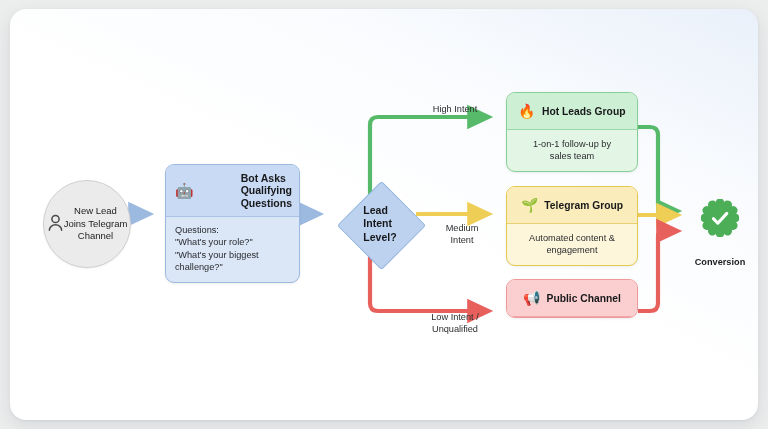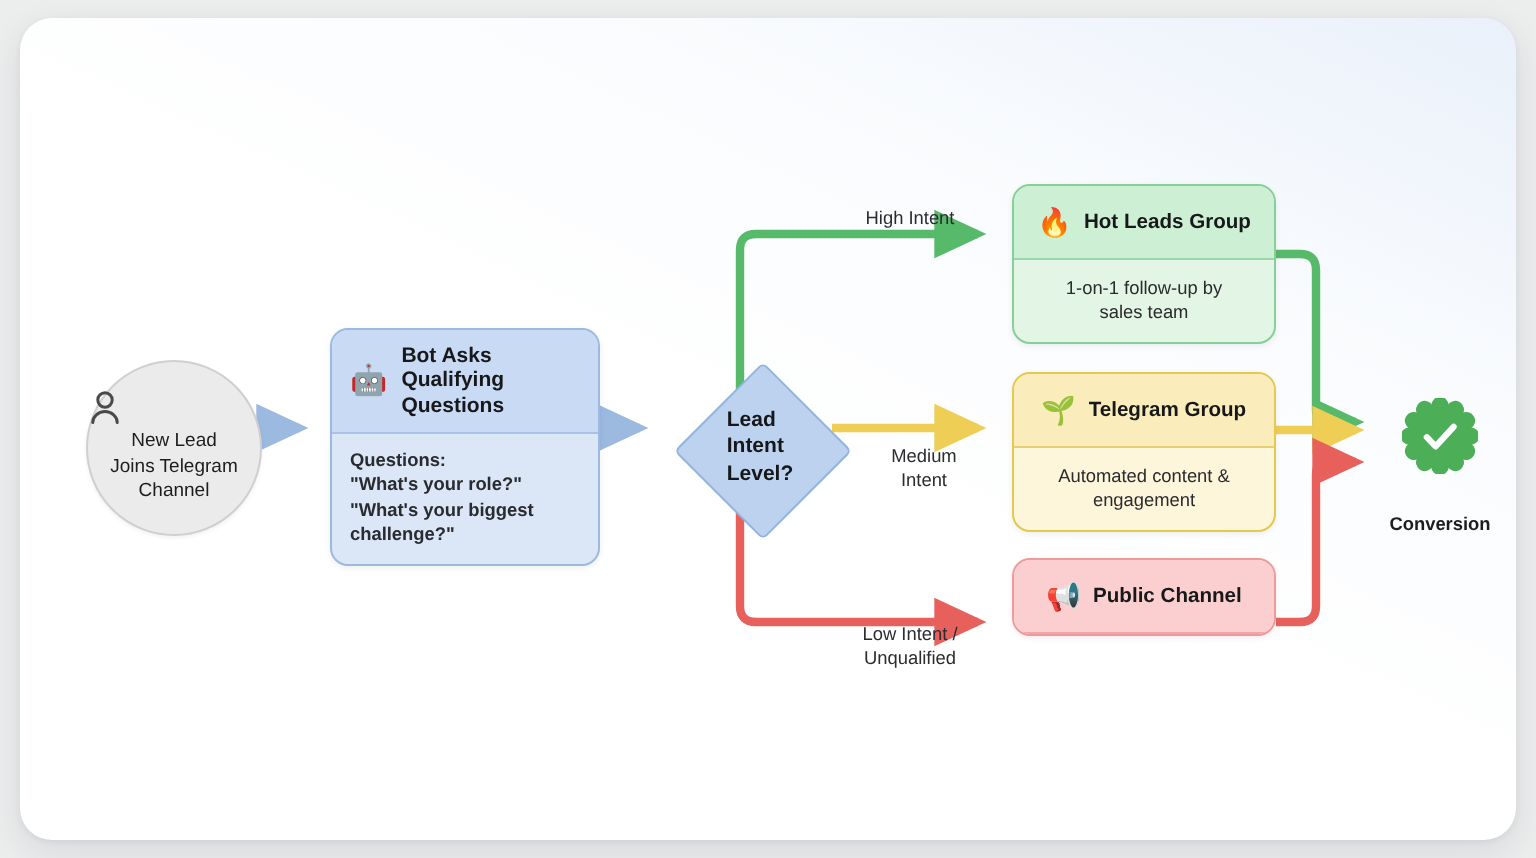--- a/index.html
+++ b/index.html
@@ -42,21 +42,22 @@
   
   .node { position: absolute; box-sizing: border-box; }
 
   #start-node {
     left: 33px; top: 171px;
     width: 88px; height: 88px;
     border-radius: 50%;
     background: #ebebeb;
     border: 1px solid #cfcfcf;
     display: flex;
-    flex-direction: column;
+    flex-direction: row;
+    align-items: center;
     justify-content: center;
     box-shadow: 0 1px 2px rgba(0,0,0,0.06);
   }
   #start-node .person-icon { margin-bottom: 2px; line-height: 0; }
   #start-node .start-label {
     font-size: 9.5px;
     color: #1d1d1f;
     text-align: center;
     line-height: 12.4px;
     white-space: pre-line;
@@ -81,28 +82,28 @@
     box-sizing: border-box;
     border-bottom: 1px solid #a9c2e6;
   }
   #bot-node .card-head .head-emoji { font-size: 15px; line-height: 1; }
   #bot-node .card-head .head-text {
     font-size: 10.5px;
     font-weight: bold;
     color: #17181a;
     line-height: 12.6px;
     white-space: pre-line;
+    margin-left: 40px;
   }
   #bot-node .card-body {
     padding: 7px 9px 0 9px;
     font-size: 9.2px;
     color: #2a2b2e;
     line-height: 12.4px;
     white-space: pre-line;
-    font-weight: bold;
   }
 
   #decision-node {
     left: 327px; top: 172px;
     width: 86px; height: 86px;
   }
   #decision-node .dmd {
     position: absolute;
     left: 50%; top: 50%;
     width: 61px; height: 61px;

